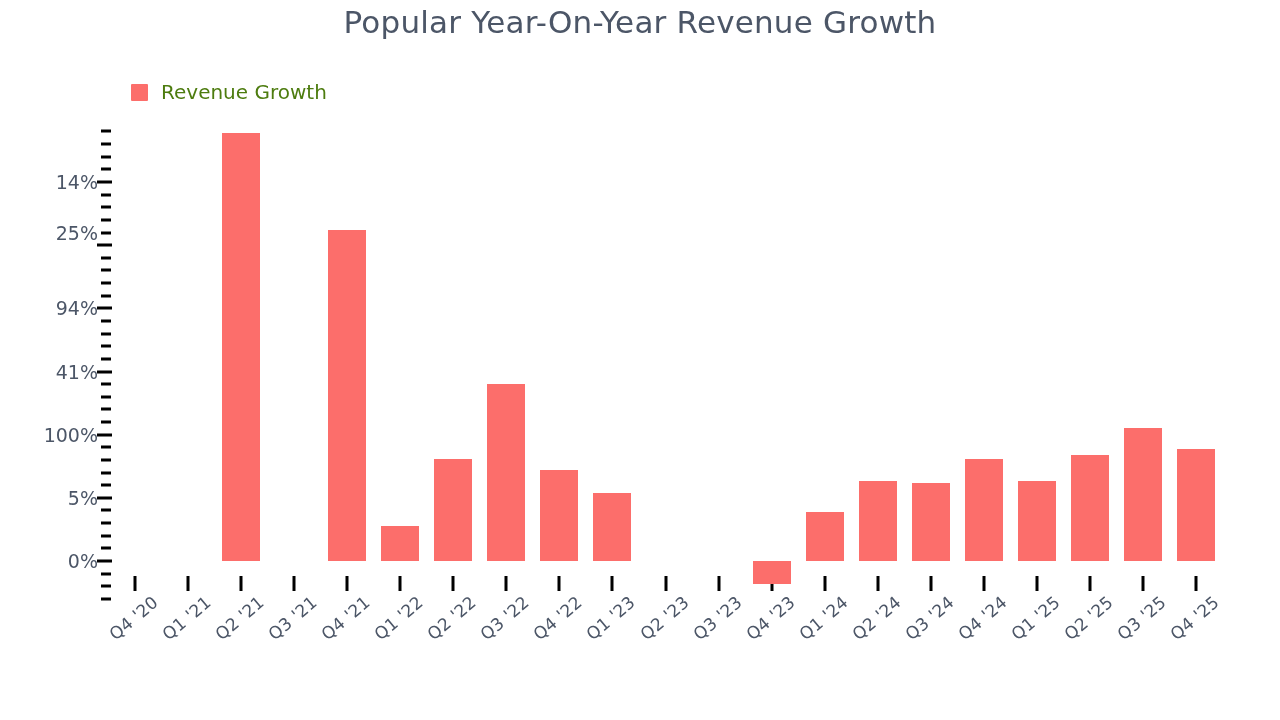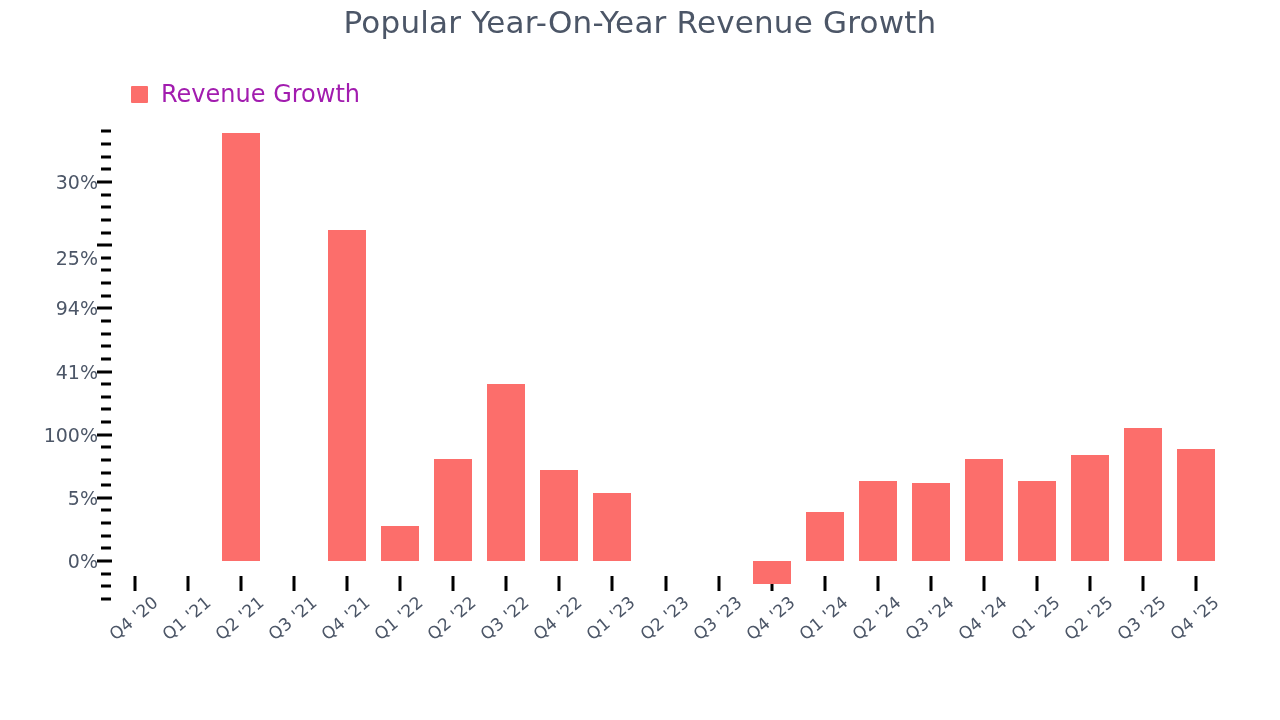--- a/index.html
+++ b/index.html
@@ -40,22 +40,22 @@
     gap: 13px;
   }
   #legend .swatch {
     width: 17px;
     height: 17px;
     background: #FC6E6B;
     border-radius: 1px;
     display: block;
   }
   #legend .legend-label {
-    font-size: 24px;
-    color: #a21caf;
+    font-size: 20px;
+    color: #4d7c0f;
     white-space: nowrap;
   }
 
   
   
   #plot {
     position: absolute;
     left: 0;
     top: 0;
     width: 1280px;
@@ -162,22 +162,22 @@
     <div class="ytick major" style="top: 182.01px;"></div>
     <div class="ytick minor" style="top: 169.377px;"></div>
     <div class="ytick minor" style="top: 156.744px;"></div>
     <div class="ytick minor" style="top: 144.111px;"></div>
     <div class="ytick minor" style="top: 131.478px;"></div>
     <div class="ytick-label" style="top: 561px;">0%</div>
     <div class="ytick-label" style="top: 497.835px;">5%</div>
     <div class="ytick-label" style="top: 434.67px;">100%</div>
     <div class="ytick-label" style="top: 371.505px;">41%</div>
     <div class="ytick-label" style="top: 308.34px;">94%</div>
-    <div class="ytick-label" style="top: 258px;">25%</div>
-    <div class="ytick-label" style="top: 182.01px;">30%</div>
+    <div class="ytick-label" style="top: 233px;">25%</div>
+    <div class="ytick-label" style="top: 182.01px;">14%</div>
     <div class="xtick" style="left: 135px;"></div>
     <div class="xtick-label" style="left: 149px;">Q4 '20</div>
     <div class="xtick" style="left: 188.05px;"></div>
     <div class="xtick-label" style="left: 202.05px;">Q1 '21</div>
     <div class="xtick" style="left: 241.1px;"></div>
     <div class="xtick-label" style="left: 255.1px;">Q2 '21</div>
     <div class="xtick" style="left: 294.15px;"></div>
     <div class="xtick-label" style="left: 308.15px;">Q3 '21</div>
     <div class="xtick" style="left: 347.2px;"></div>
     <div class="xtick-label" style="left: 361.2px;">Q4 '21</div>

